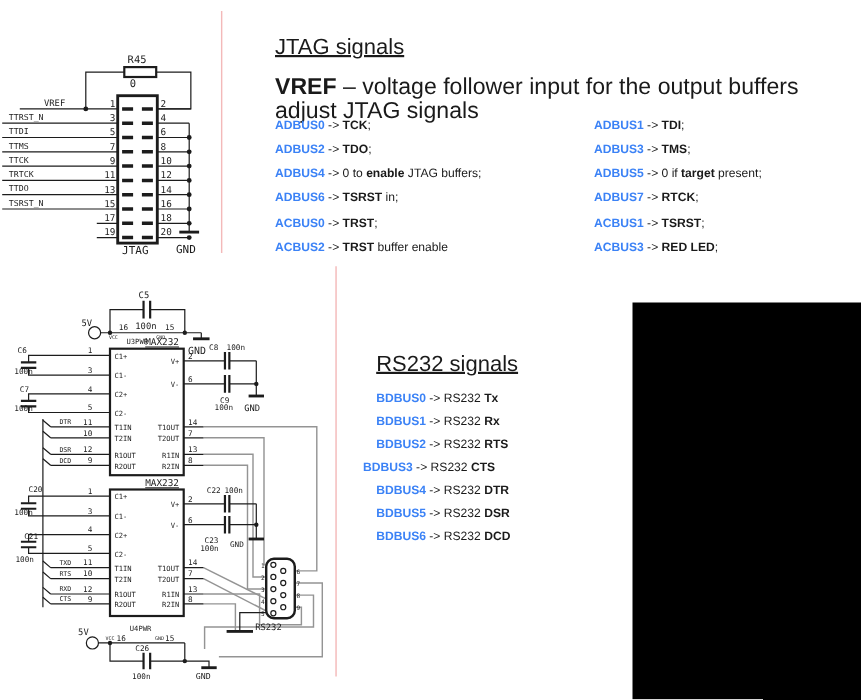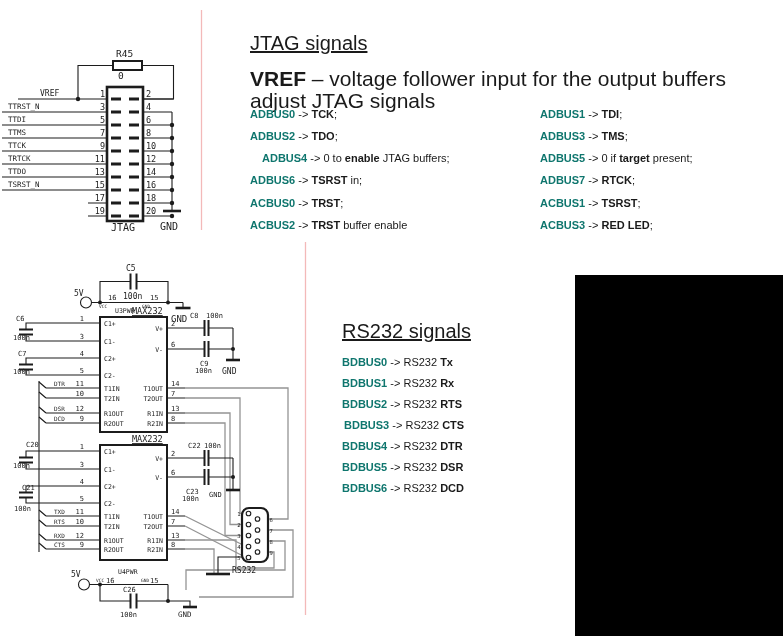--- a/index.html
+++ b/index.html
@@ -3,21 +3,21 @@
 <meta charset="utf-8">
 <style>
   html,body{margin:0;padding:0;background:#ffffff;}
   #page{position:relative;width:783px;height:636px;background:#ffffff;overflow:hidden;
         font-family:"Liberation Sans", sans-serif;color:#1a1a1a;}
   .abs{position:absolute;}
   .title{position:absolute;font-size:20px;text-decoration:underline;white-space:nowrap;}
   .para{position:absolute;font-size:21px;line-height:22px;}
   .map-row{position:absolute;height:18px;font-size:11px;white-space:nowrap;}
   .cell{position:absolute;top:0;white-space:nowrap;}
-  .blue{color:#0f766e;font-weight:bold;}
+  .blue{color:#3b82f6;font-weight:bold;}
   .b{font-weight:bold;}
   .black-box{position:absolute;background:#000;}
   
   svg text{font-family:"DejaVu Sans Mono", monospace;fill:#1c1c1c;}
   .f45{font-size:4.5px}.f55{font-size:5.5px}.f6{font-size:6px}.f65{font-size:6.5px}
   .f7{font-size:7px}.f75{font-size:7.5px}.f8{font-size:8px}.f85{font-size:8.5px}
   .f9{font-size:9px}.f95{font-size:9.5px}.f10{font-size:10px}
   .ae{text-anchor:end}.un{text-decoration:underline}
   .w{stroke:#1c1c1c;fill:none;stroke-width:1.1}
   .w2{stroke:#1c1c1c;fill:none;stroke-width:2}
@@ -296,21 +296,21 @@
 
   <div class="map-row" style="left:250px;top:108px">
     <span class="cell" style="left:0"><span class="blue">ADBUS0</span><span> -&gt; </span><span></span><span class="b">TCK</span><span>;</span></span>
     <span class="cell" style="left:290px"><span class="blue">ADBUS1</span><span> -&gt; </span><span></span><span class="b">TDI</span><span>;</span></span>
   </div>
   <div class="map-row" style="left:250px;top:130px">
     <span class="cell" style="left:0"><span class="blue">ADBUS2</span><span> -&gt; </span><span></span><span class="b">TDO</span><span>;</span></span>
     <span class="cell" style="left:290px"><span class="blue">ADBUS3</span><span> -&gt; </span><span></span><span class="b">TMS</span><span>;</span></span>
   </div>
   <div class="map-row" style="left:250px;top:152px">
-    <span class="cell" style="left:12px"><span class="blue">ADBUS4</span><span> -&gt; </span><span>0 to </span><span class="b">enable</span><span> JTAG buffers;</span></span>
+    <span class="cell" style="left:0"><span class="blue">ADBUS4</span><span> -&gt; </span><span>0 to </span><span class="b">enable</span><span> JTAG buffers;</span></span>
     <span class="cell" style="left:290px"><span class="blue">ADBUS5</span><span> -&gt; </span><span>0 if </span><span class="b">target</span><span> present;</span></span>
   </div>
   <div class="map-row" style="left:250px;top:174px">
     <span class="cell" style="left:0"><span class="blue">ADBUS6</span><span> -&gt; </span><span></span><span class="b">TSRST</span><span> in;</span></span>
     <span class="cell" style="left:290px"><span class="blue">ADBUS7</span><span> -&gt; </span><span></span><span class="b">RTCK</span><span>;</span></span>
   </div>
 
   <div class="map-row" style="left:250px;top:197px">
     <span class="cell" style="left:0"><span class="blue">ACBUS0</span><span> -&gt; </span><span></span><span class="b">TRST</span><span>;</span></span>
     <span class="cell" style="left:290px"><span class="blue">ACBUS1</span><span> -&gt; </span><span></span><span class="b">TSRST</span><span>;</span></span>
@@ -318,20 +318,20 @@
   <div class="map-row" style="left:250px;top:219px">
     <span class="cell" style="left:0"><span class="blue">ACBUS2</span><span> -&gt; </span><span></span><span class="b">TRST</span><span> buffer enable</span></span>
     <span class="cell" style="left:290px"><span class="blue">ACBUS3</span><span> -&gt; </span><span></span><span class="b">RED LED</span><span>;</span></span>
   </div>
 
   <div class="title" style="left:342px;top:320px">RS232 signals</div>
 
   <div class="map-row" style="left:342px;top:356px"><span class="blue">BDBUS0</span><span> -&gt; </span><span>RS232 </span><span class="b">Tx</span><span></span></div>
   <div class="map-row" style="left:342px;top:377px"><span class="blue">BDBUS1</span><span> -&gt; </span><span>RS232 </span><span class="b">Rx</span><span></span></div>
   <div class="map-row" style="left:342px;top:398px"><span class="blue">BDBUS2</span><span> -&gt; </span><span>RS232 </span><span class="b">RTS</span><span></span></div>
-  <div class="map-row" style="left:344px;top:419px"><span class="blue">BDBUS3</span><span> -&gt; </span><span>RS232 </span><span class="b">CTS</span><span></span></div>
+  <div class="map-row" style="left:330px;top:419px"><span class="blue">BDBUS3</span><span> -&gt; </span><span>RS232 </span><span class="b">CTS</span><span></span></div>
   <div class="map-row" style="left:342px;top:440px"><span class="blue">BDBUS4</span><span> -&gt; </span><span>RS232 </span><span class="b">DTR</span><span></span></div>
   <div class="map-row" style="left:342px;top:461px"><span class="blue">BDBUS5</span><span> -&gt; </span><span>RS232 </span><span class="b">DSR</span><span></span></div>
   <div class="map-row" style="left:342px;top:482px"><span class="blue">BDBUS6</span><span> -&gt; </span><span>RS232 </span><span class="b">DCD</span><span></span></div>
 
   <div class="black-box" style="left:575px;top:275px;width:208px;height:361px"></div>
 
 </div>
 
 </body></html>

